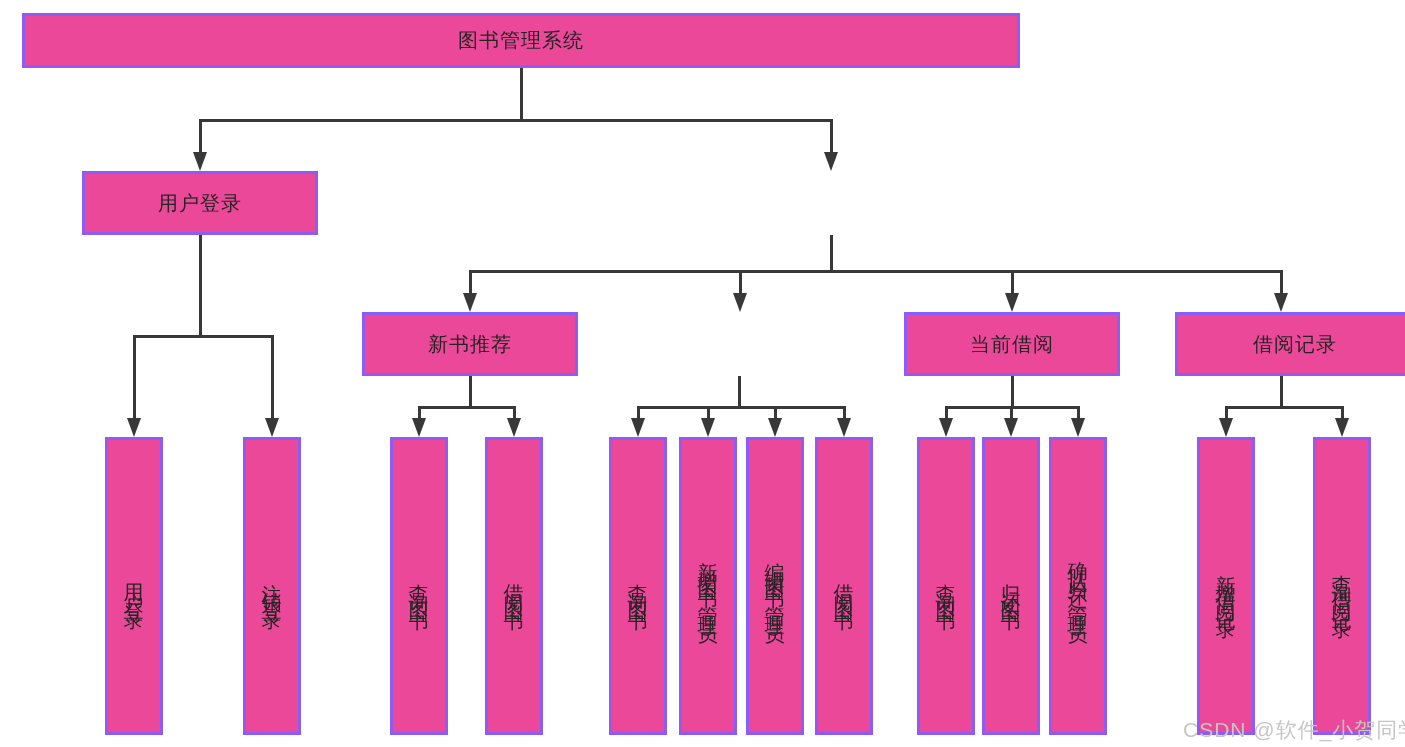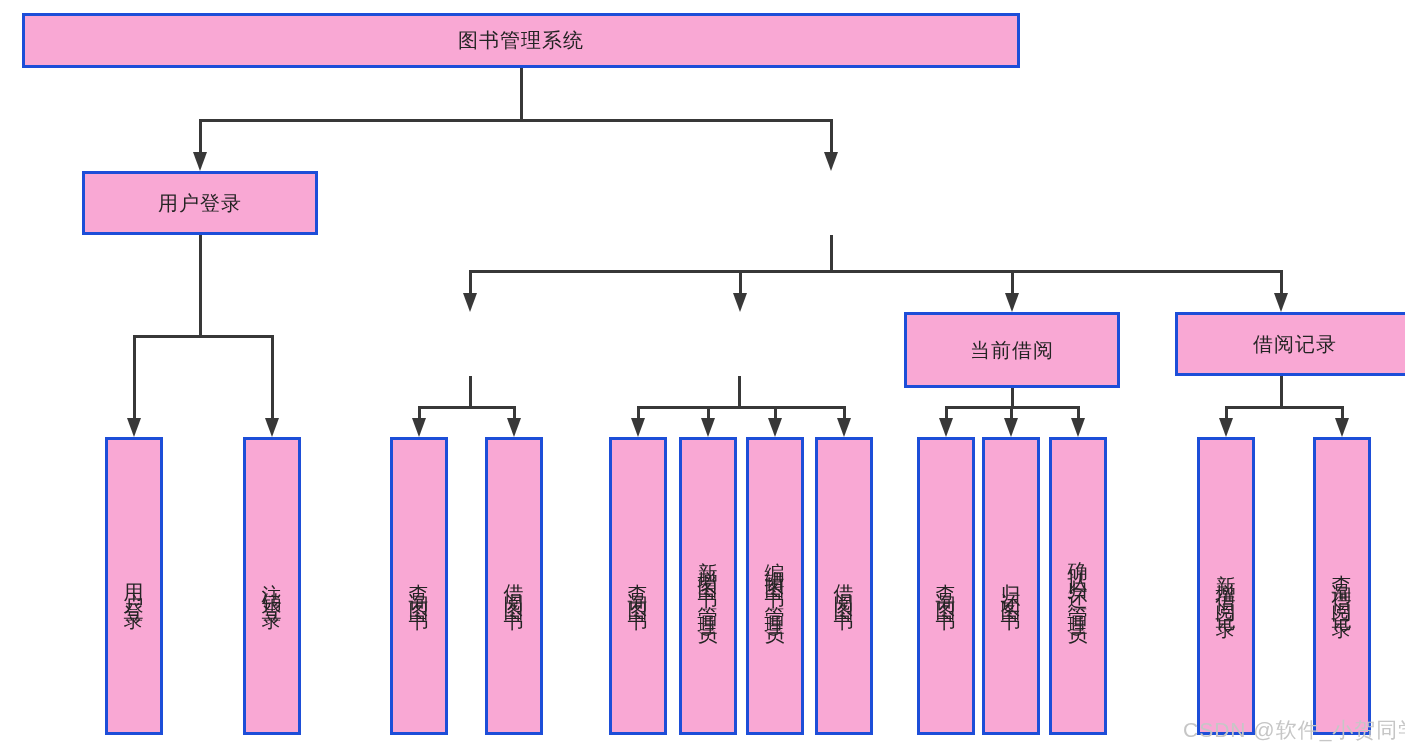--- a/index.html
+++ b/index.html
@@ -8,22 +8,22 @@
     width: 1405px;
     height: 747px;
     background: #ffffff;
     overflow: hidden;
     font-family: "Liberation Sans", "DejaVu Sans", sans-serif;
     color: #242424;
   }
   .box {
     position: absolute;
     box-sizing: border-box;
-    background: #f9a8d4;
-    border: 3px solid #1d4ed8;
+    background: #ec4899;
+    border: 3px solid #8b5cf6;
     display: flex;
     align-items: center;
     justify-content: center;
     font-size: 20px;
     letter-spacing: 1px;
     text-align: left;
   }
   .box-v .vtext {
     writing-mode: vertical-rl;
     text-orientation: mixed;
@@ -113,23 +113,24 @@
   <div class="vline" style="left:1225px; top:406px; height:14px;"></div>
   <div class="arrow" style="left:1219px; top:418px;"></div>
   <div class="vline" style="left:1341px; top:406px; height:14px;"></div>
   <div class="arrow" style="left:1335px; top:418px;"></div>
 
   <div class="box" style="left:22px; top:13px; width:998px; height:55px;">图书管理系统</div>
 
   <div class="box" style="left:82px; top:171px; width:236px; height:64px;">用户登录</div>
 
 
+  <div class="box" style="left:362px; top:312px; width:216px; height:64px;">新书推荐</div>
 
 
-  <div class="box" style="left:904px; top:312px; width:216px; height:76px;">当前借阅</div>
+  <div class="box" style="left:904px; top:312px; width:216px; height:64px;">当前借阅</div>
 
   <div class="box" style="left:1175px; top:312px; width:240px; height:64px;">借阅记录</div>
 
   <div class="box box-v" style="left:105px; top:437px; width:58px; height:298px;">
     <span class="vtext">用户登录</span>
   </div>
   <div class="box box-v" style="left:243px; top:437px; width:58px; height:298px;">
     <span class="vtext">注销登录</span>
   </div>
 

